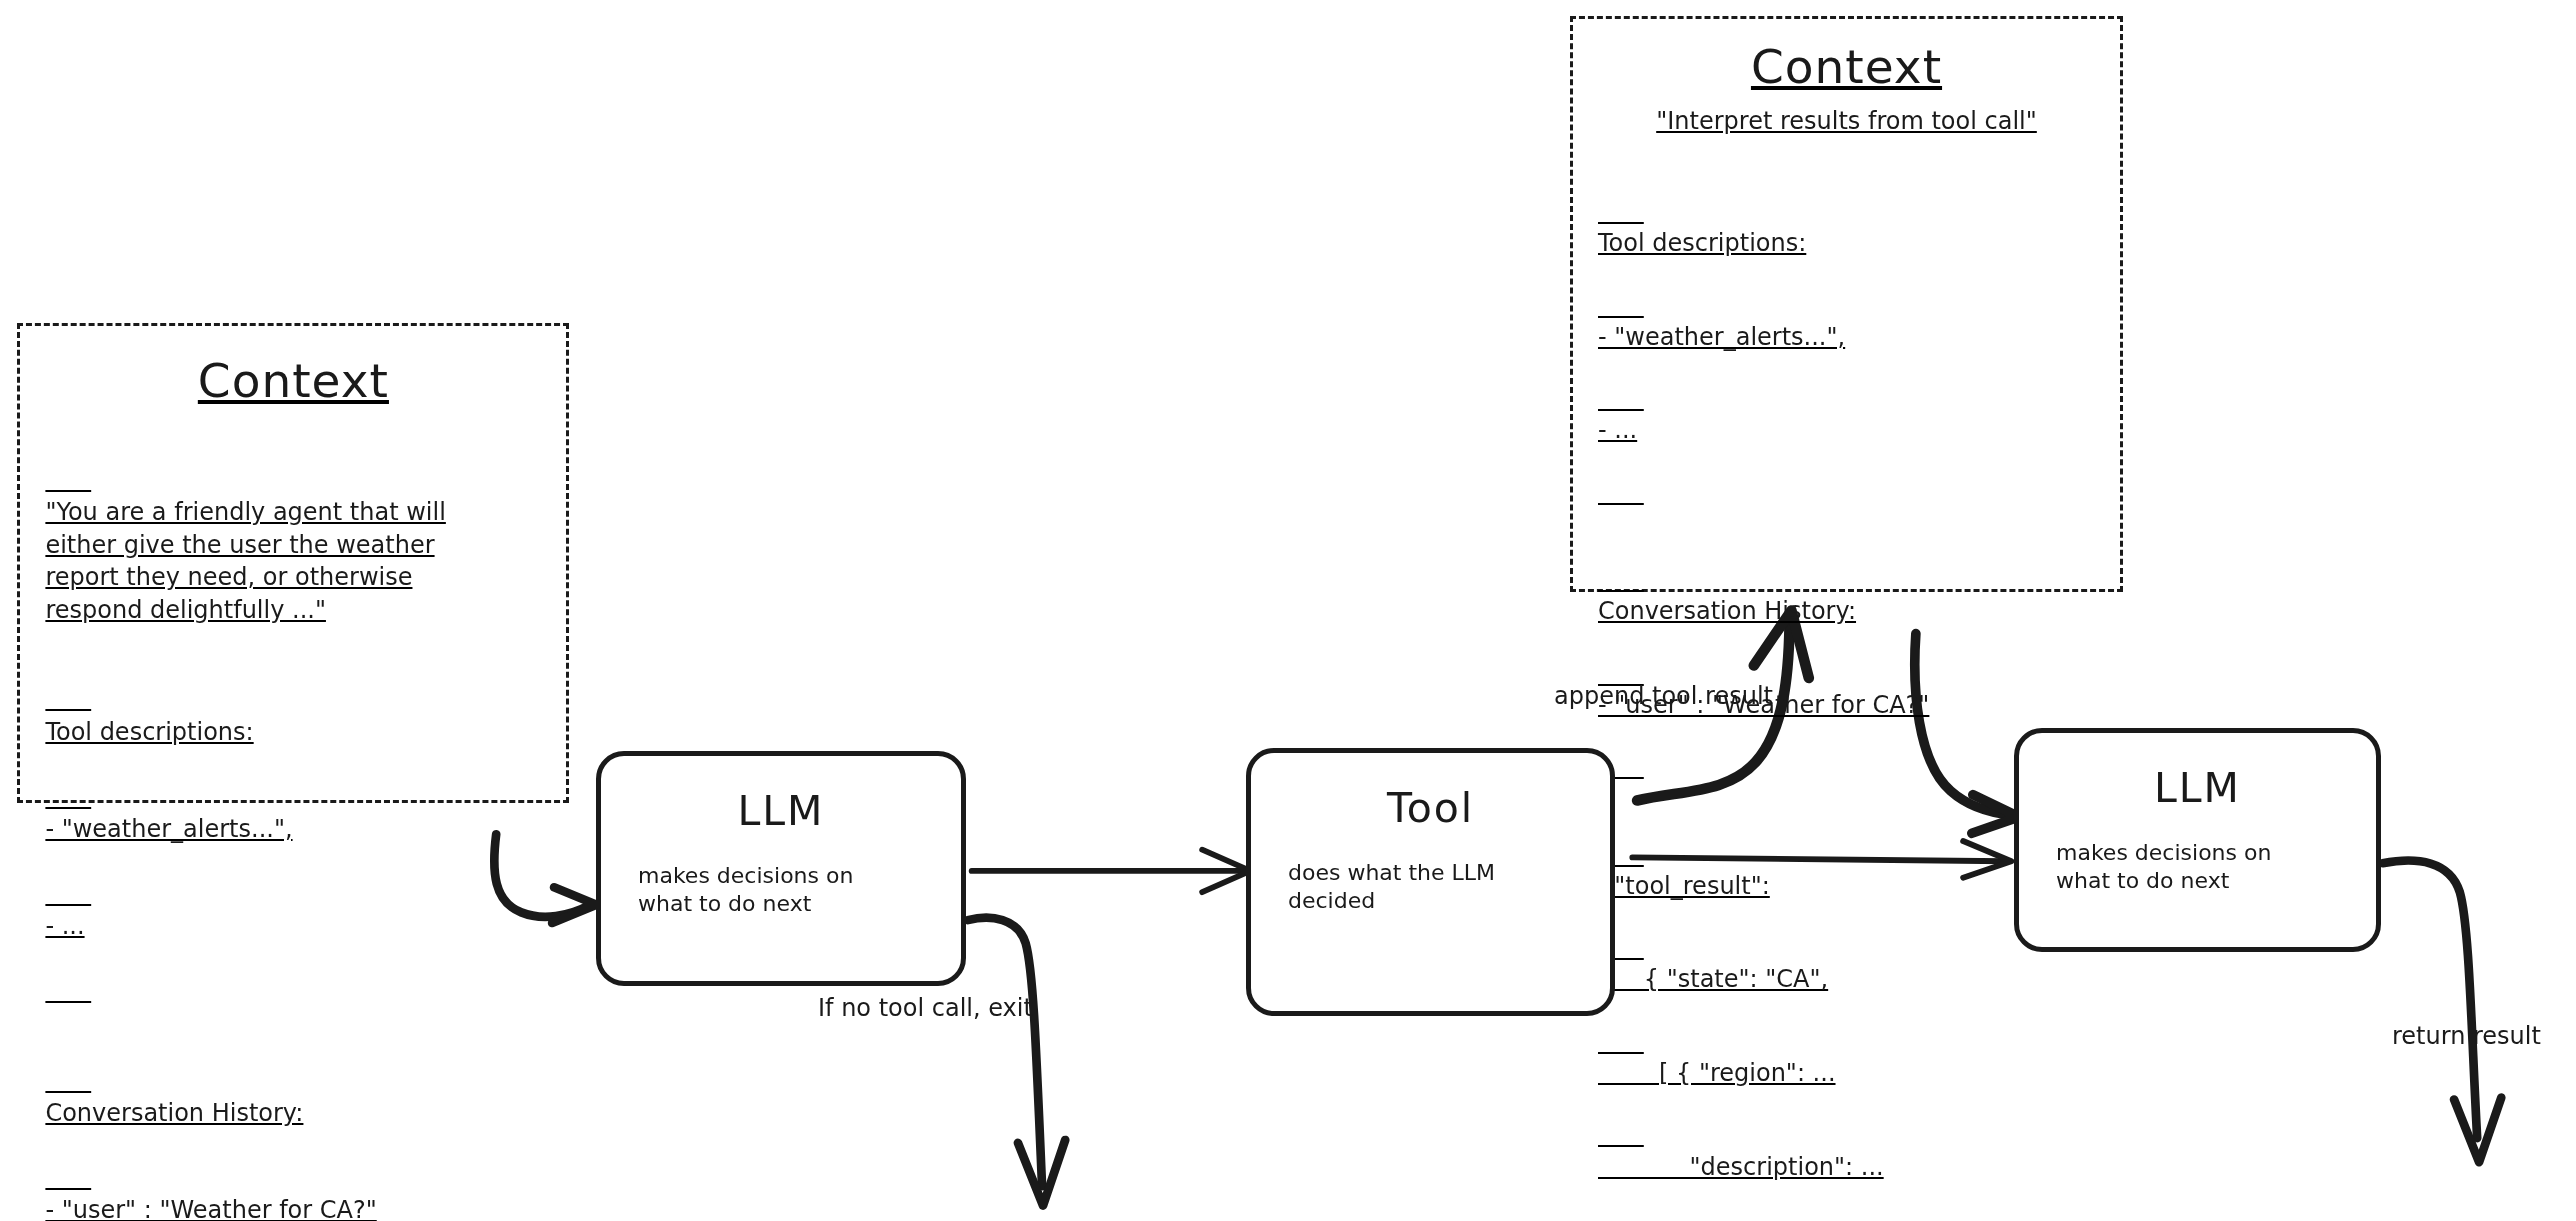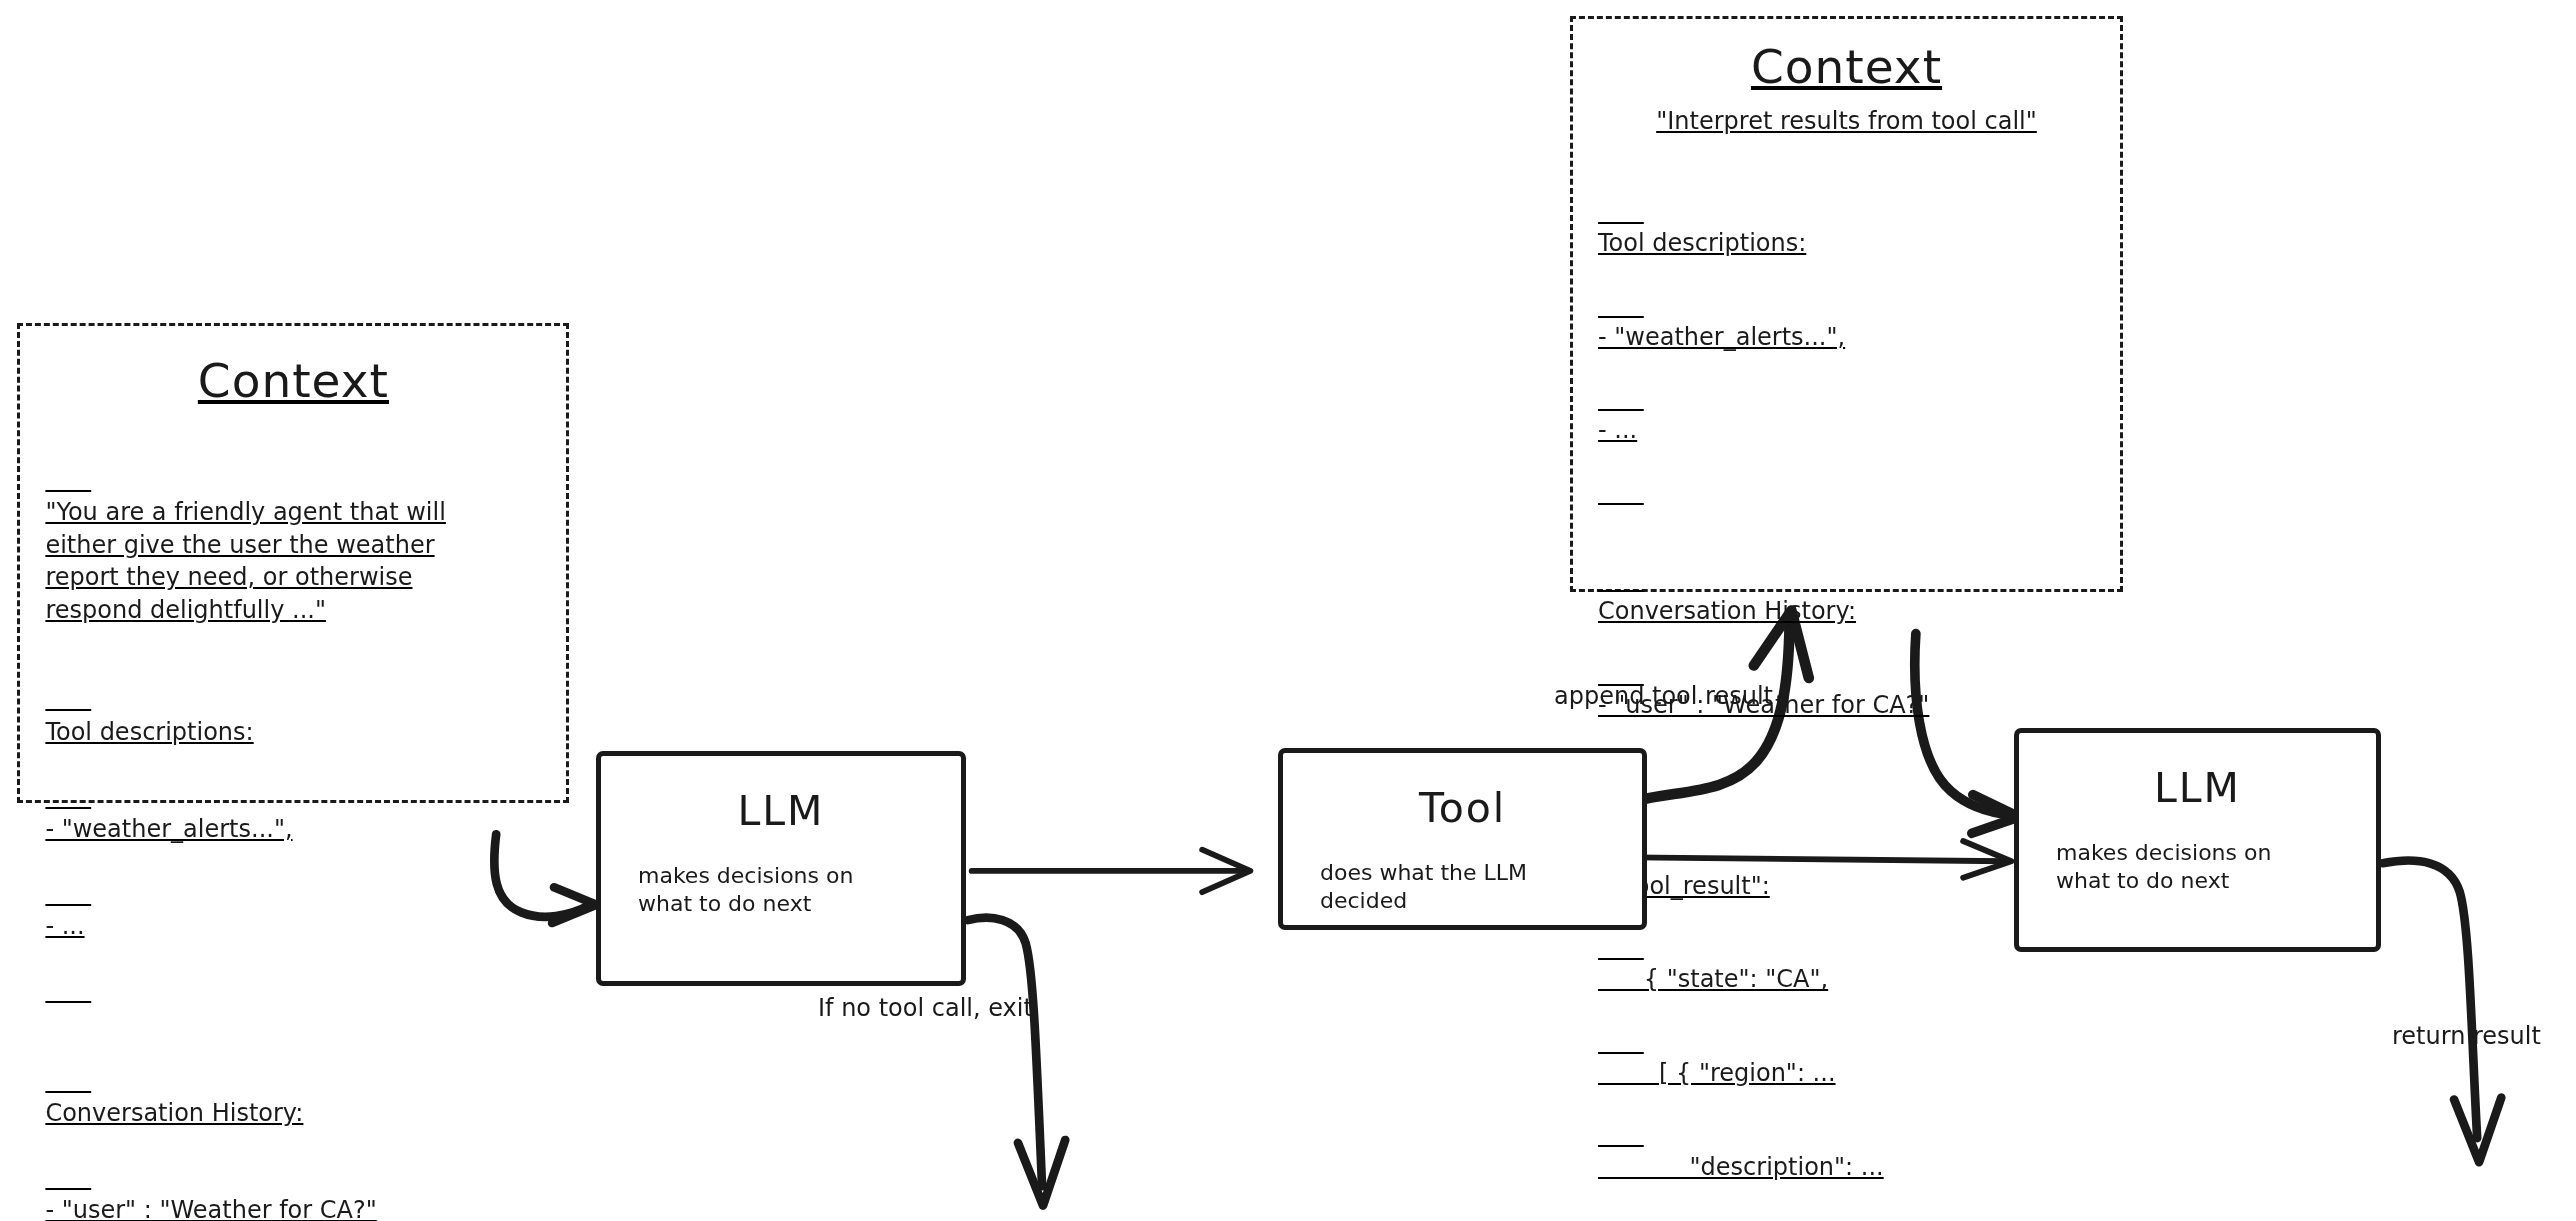--- a/index.html
+++ b/index.html
@@ -80,21 +80,21 @@
     font-size: 25px;
     margin: 0 0 29px 0;
   }
   #context-right .context-body { font-size: 24px; line-height: 1.30; }
   .mono-indent { white-space: pre; }
 
   
   .node-box {
     position: absolute;
     border: 5.8px solid #1a1a1a;
-    border-radius: 7px;
+    border-radius: 28px;
     background: #ffffff;
     box-sizing: border-box;
     display: flex;
     flex-direction: column;
     align-items: center;
     justify-content: flex-start;
     color: #1a1a1a;
   }
   .node-title {
     font-size: 41px;
@@ -106,21 +106,21 @@
     font-size: 22px;
     line-height: 1.28;
     margin-top: 27px;
     align-self: flex-start;
     padding-left: 37px;
     white-space: pre-line;
     font-family: "DejaVu Sans", sans-serif;
   }
 
   #node-llm-1 { left: 596px;  top: 751px; width: 370px;  height: 235px; }
-  #node-tool  { left: 1278px; top: 748px; width: 369px;  height: 182px; }
+  #node-tool  { left: 1246px; top: 748px; width: 369px;  height: 268px; }
   #node-llm-2 { left: 2014px; top: 728px; width: 367px;  height: 224px; }
 
   
   .edge-label {
     position: absolute;
     font-size: 24px;
     color: #1a1a1a;
     white-space: nowrap;
     font-family: "DejaVu Sans", sans-serif;
   }

